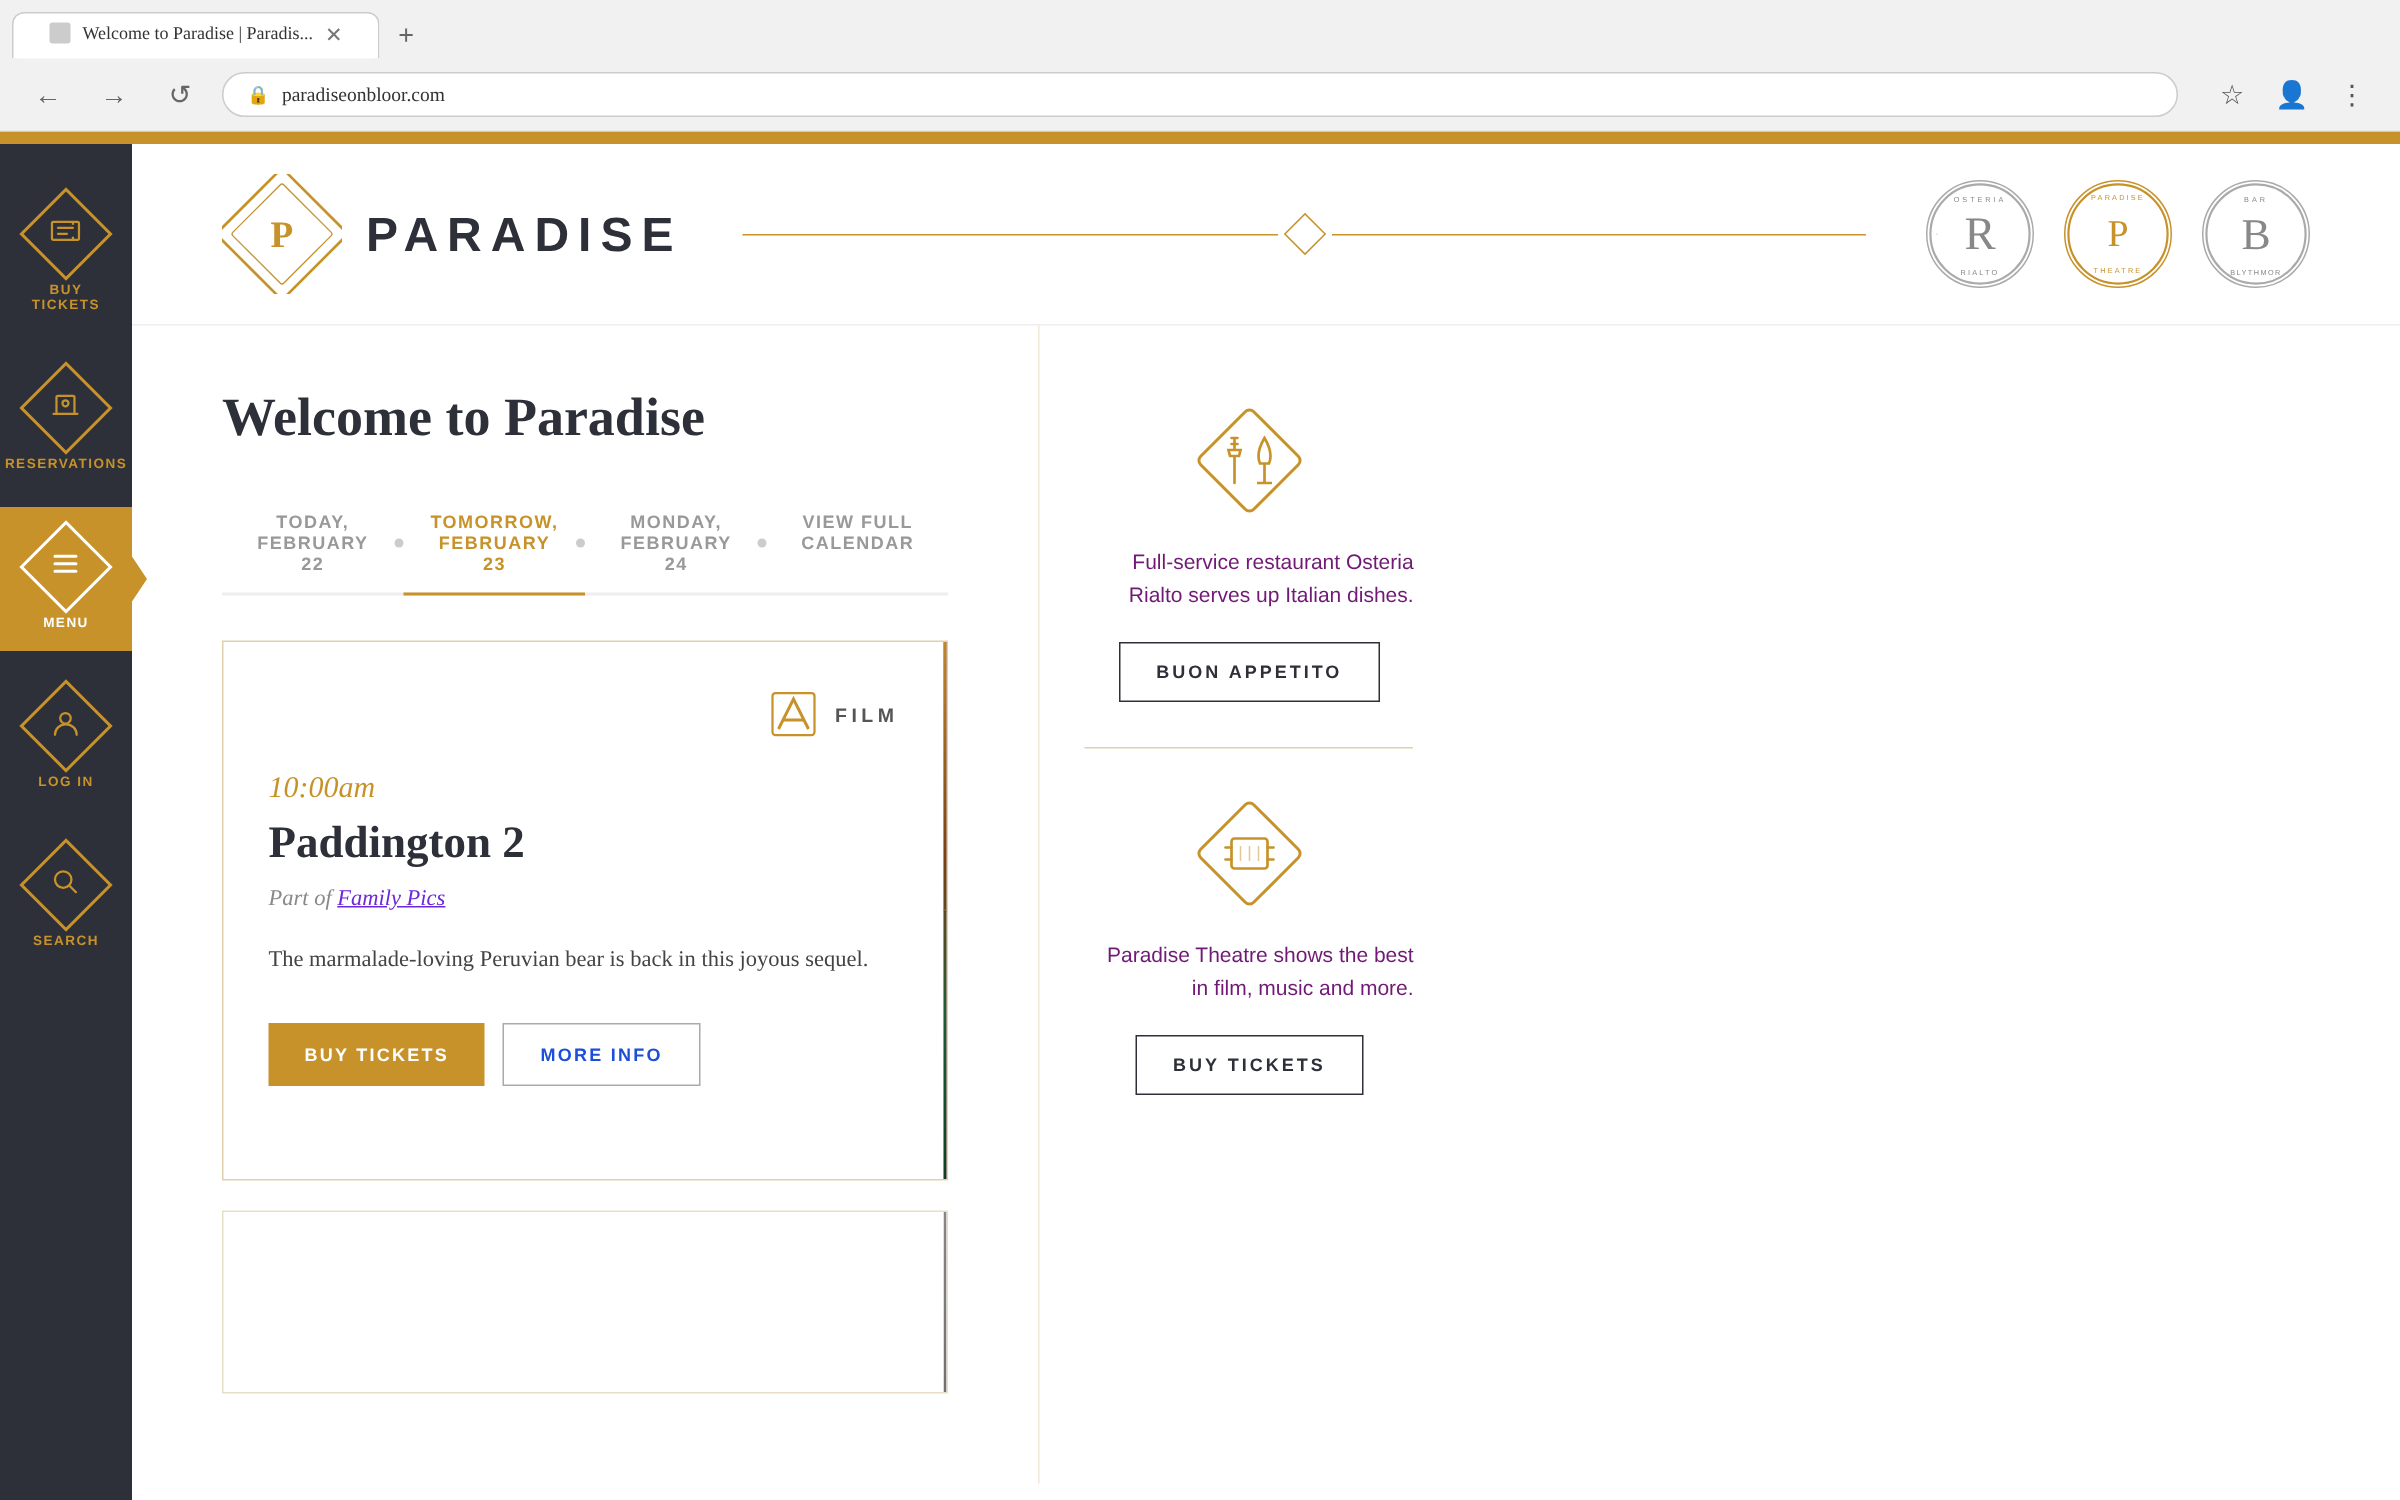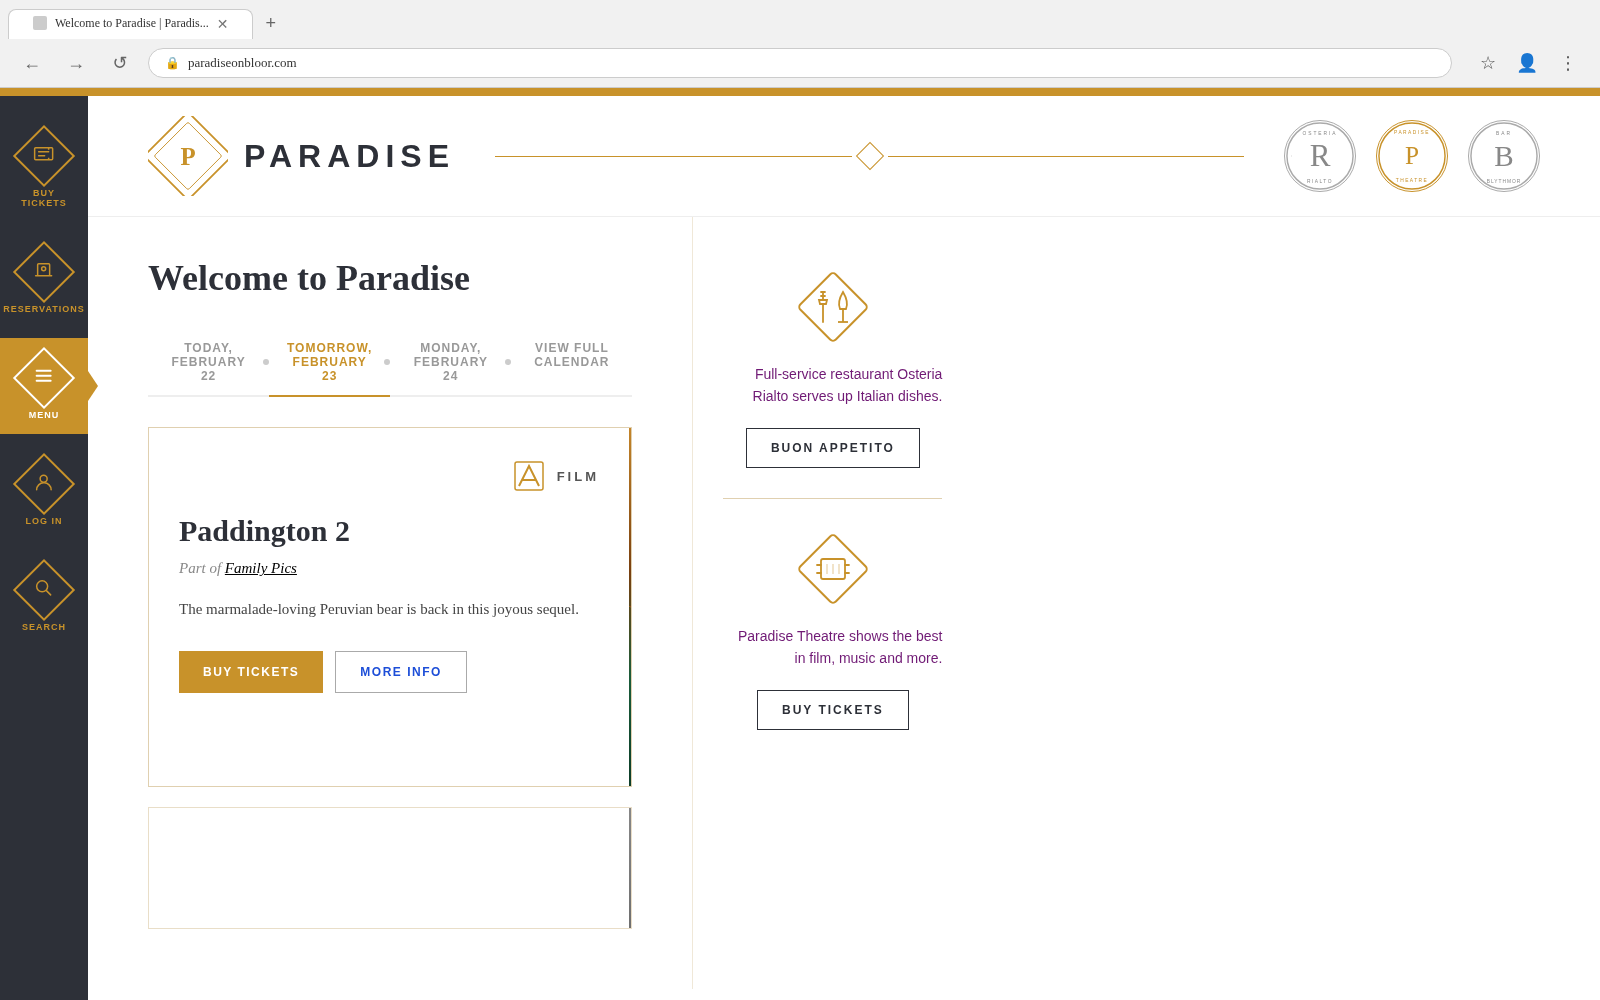--- a/index.html
+++ b/index.html
@@ -346,21 +346,21 @@
       margin-bottom: 12px;
       font-family: Georgia, serif;
     }
     .film-series {
       color: #888;
       font-style: italic;
       margin-bottom: 20px;
       font-size: 15px;
     }
     .film-series a {
-      color: #000000;
+      color: #6d28d9;
       text-decoration: underline;
     }
     .film-description {
       color: #444;
       font-size: 15px;
       line-height: 1.6;
       margin-bottom: 30px;
     }
     .film-actions {
       display: flex;
@@ -631,20 +631,21 @@
             <div class="film-label">
               <div class="film-icon">
                 <svg viewBox="0 0 36 36" fill="none" xmlns="http://www.w3.org/2000/svg">
                   <path d="M8 28L18 8l10 20" stroke="#c8922a" stroke-width="2" fill="none"></path>
                   <path d="M11 22h14" stroke="#c8922a" stroke-width="2"></path>
                   <rect x="4" y="4" width="28" height="28" rx="2" stroke="#c8922a" stroke-width="1.5" fill="none"></rect>
                 </svg>
               </div>
               <span class="film-label-text">FILM</span>
             </div>
+            <div class="film-time">10:00am</div>
             <h2 class="film-title">Paddington 2</h2>
             <div class="film-series">
               <span>Part of</span>
               <a href="#">Family Pics</a>
             </div>
             <p class="film-description">The marmalade-loving Peruvian bear is back in this joyous sequel.</p>
             <div class="film-actions">
               <button class="btn-buy">BUY TICKETS</button>
               <button class="btn-more">MORE INFO</button>
             </div>

